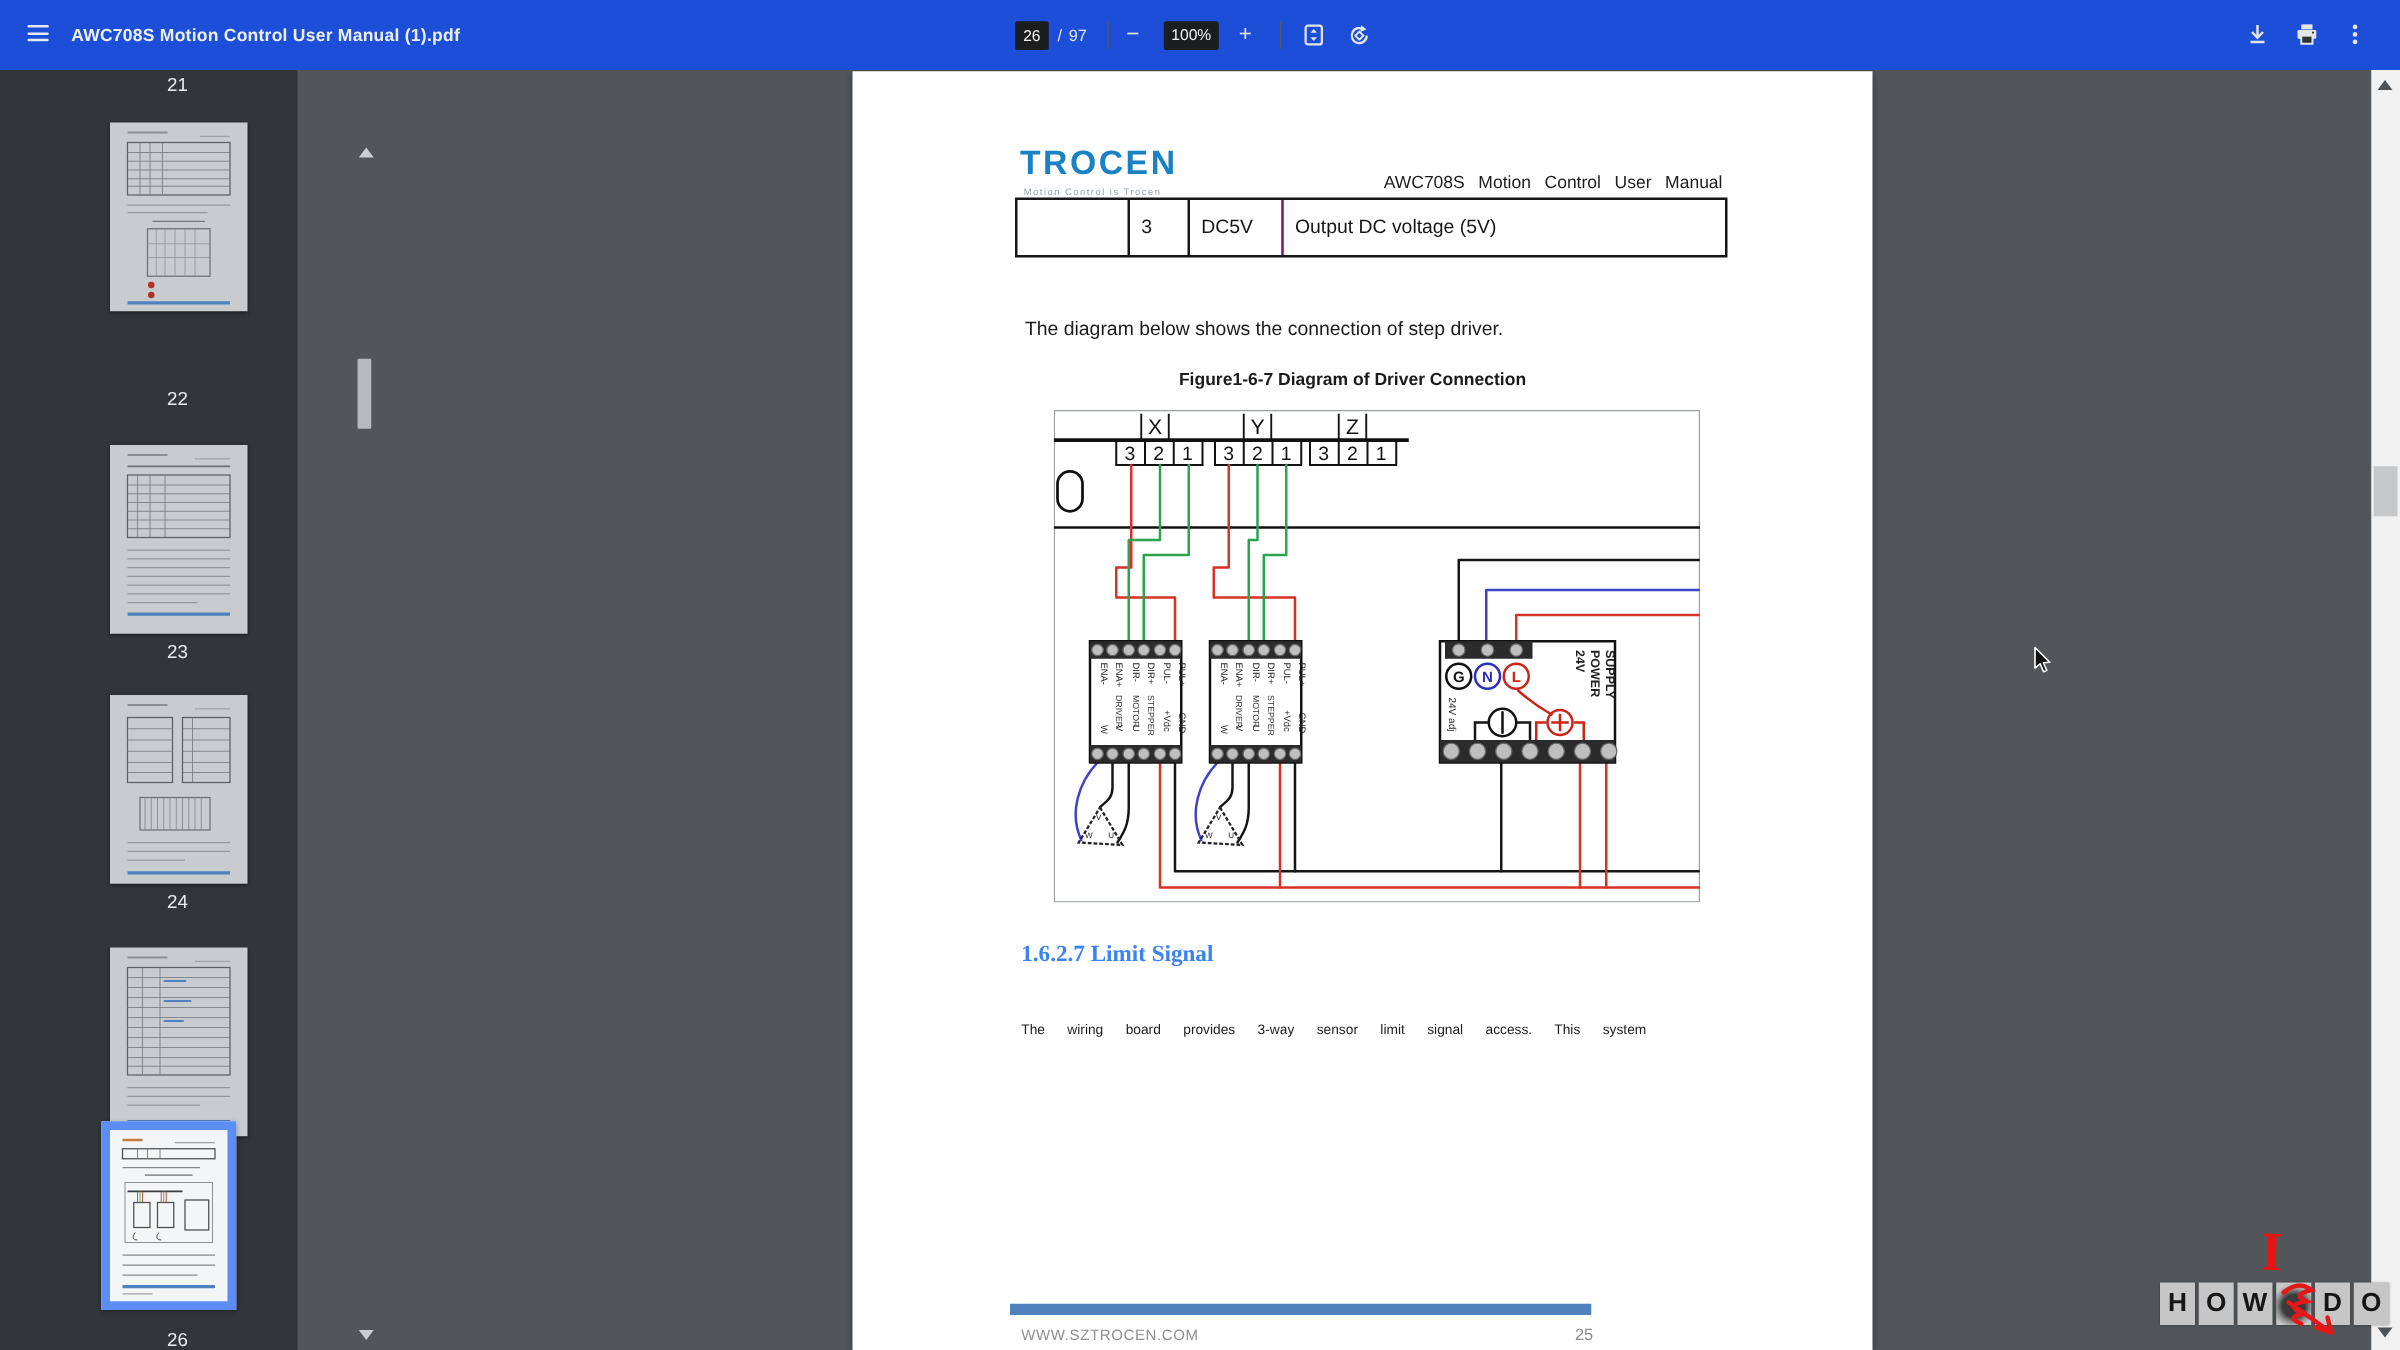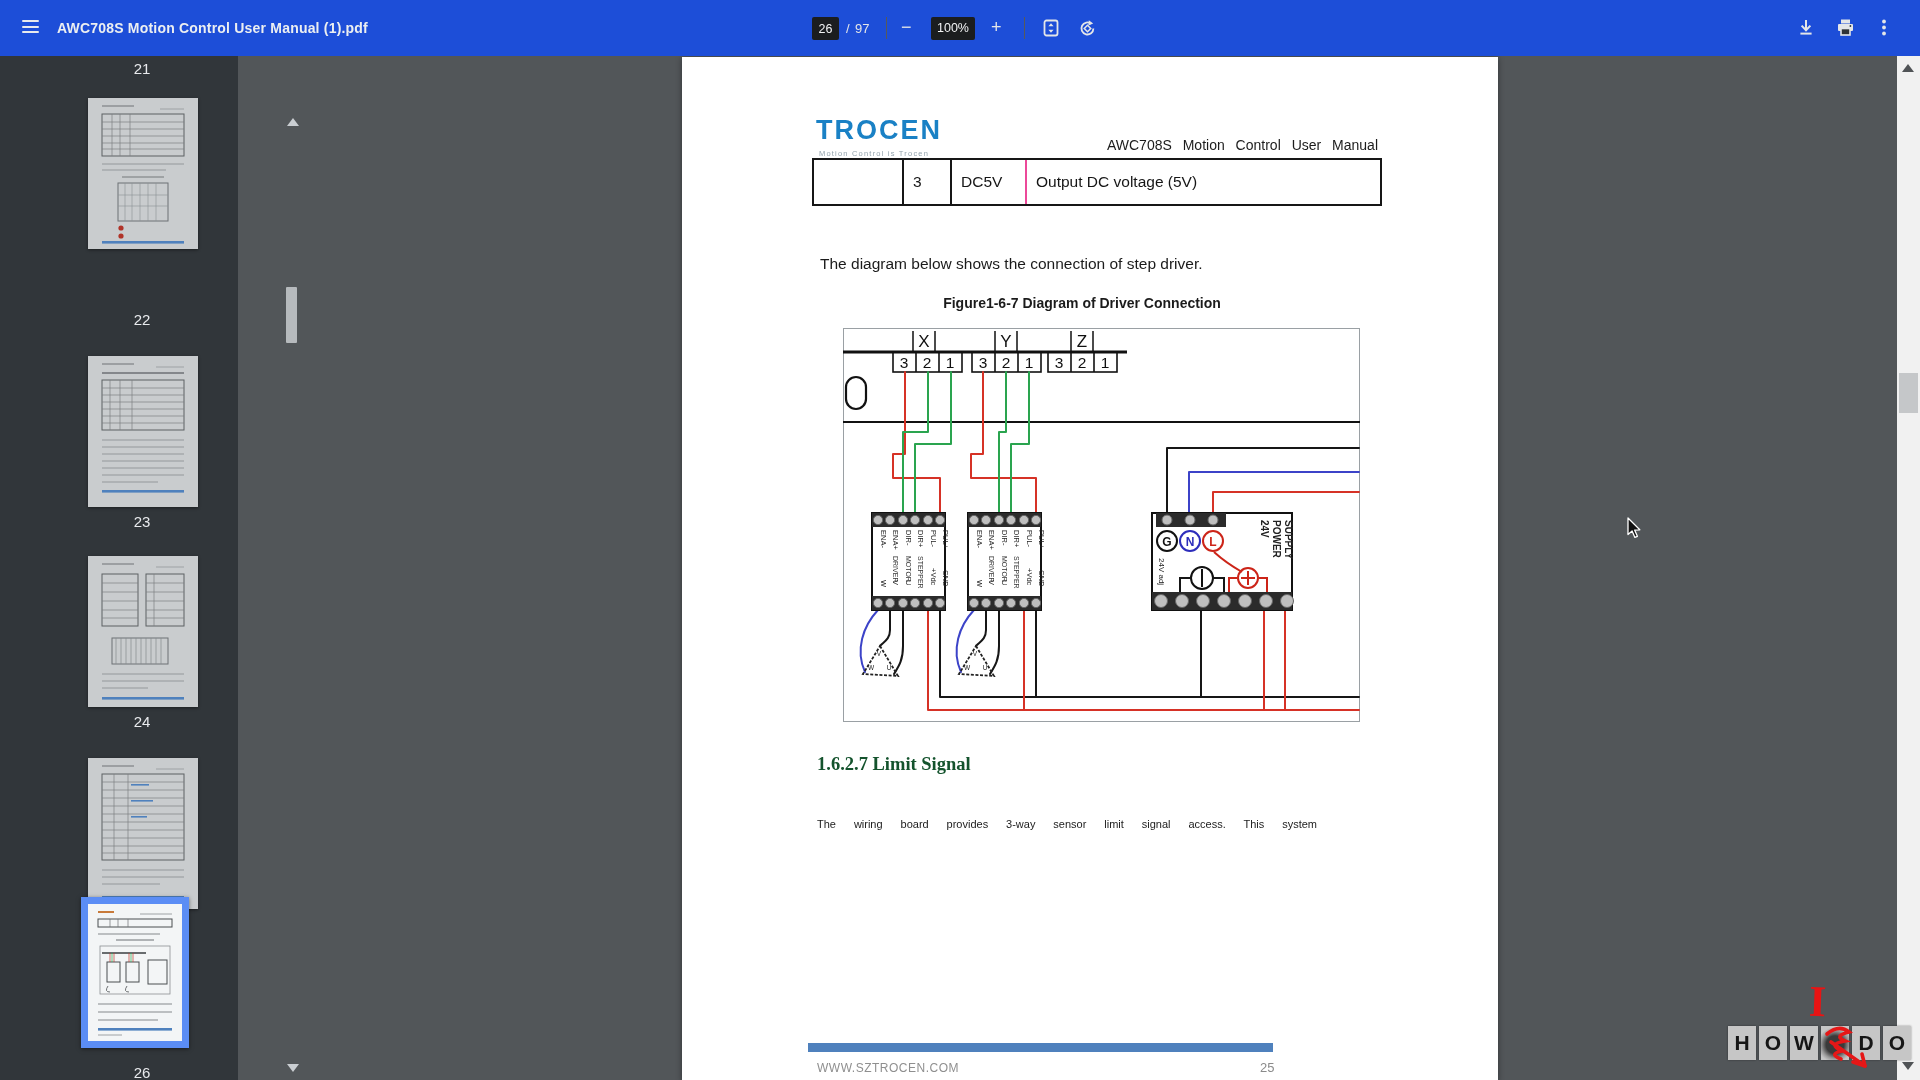--- a/index.html
+++ b/index.html
@@ -36,26 +36,26 @@
 
   
   .page { position:absolute; left:682px; top:57px; width:816px; height:1024px; background:#ffffff; box-shadow:0 1px 6px rgba(0,0,0,.4); z-index:10; }
   .brand { position:absolute; left:134px; top:58px; font-size:27px; font-weight:bold; letter-spacing:2px; color:#1a81c5; }
   .brand-tag { position:absolute; left:137px; top:92px; font-size:7.5px; color:#93a3ad; letter-spacing:1.2px; }
   .doc-header { position:absolute; right:120px; top:80px; font-size:14px; color:#1c1c1c; word-spacing:7px; }
   .tbl { position:absolute; left:130px; top:101px; width:570px; height:48px; border:2px solid #161616; display:flex; font-size:15.5px; color:#161616; }
   .tbl .c { height:100%; display:flex; align-items:center; padding-left:9px; }
   .tbl .c1 { width:90px; border-right:2px solid #161616; }
   .tbl .c2 { width:48px; border-right:2px solid #161616; }
-  .tbl .c3 { width:75px; border-right:2px solid #ec4899; }
+  .tbl .c3 { width:75px; border-right:2px solid #701a75; }
   .tbl .c4 { flex:1; }
   .para-intro { position:absolute; left:138px; top:198px; font-size:15.5px; color:#1b1b1b; }
   .fig-cap { position:absolute; left:135px; top:238px; width:530px; text-align:center; font-size:14px; font-weight:bold; color:#1b1b1b; }
   .diagram { position:absolute; left:161px; top:271px; }
-  .sec-head { position:absolute; left:135px; top:697px; font-family:"Liberation Serif",serif; font-size:18.5px; font-weight:bold; color:#14532d;text-align:center; }
+  .sec-head { position:absolute; left:135px; top:697px; font-family:"Liberation Serif",serif; font-size:18.5px; font-weight:bold; color:#3b82f6;text-align:center; }
   .bodytext { position:absolute; left:135px; top:748px; width:500px; font-size:11px; color:#1c1c1c; }
   .bodytext .ln { height:39px; line-height:39px; text-align:justify; text-align-last:justify; white-space:nowrap; }
   .bodytext b i { letter-spacing:.2px; }
   .foot-bar { position:absolute; left:126px; top:986px; width:465px; height:9px; background:#4f81bd; }
   .foot-url { position:absolute; left:135px; top:1004px; font-size:12px; color:#8f8f8f; letter-spacing:.5px; }
   .foot-num { position:absolute; left:578px; top:1003px; font-size:13px; color:#8a8a8a; }
 
   
   .wm { position:absolute; left:1703px; top:982px; width:217px; height:98px; z-index:40; }
   .wm-i { position:absolute; left:106px; top:-6px; font-family:"Liberation Serif",serif; font-weight:bold; font-size:44px; color:#e81414; transform:rotate(2deg); }

